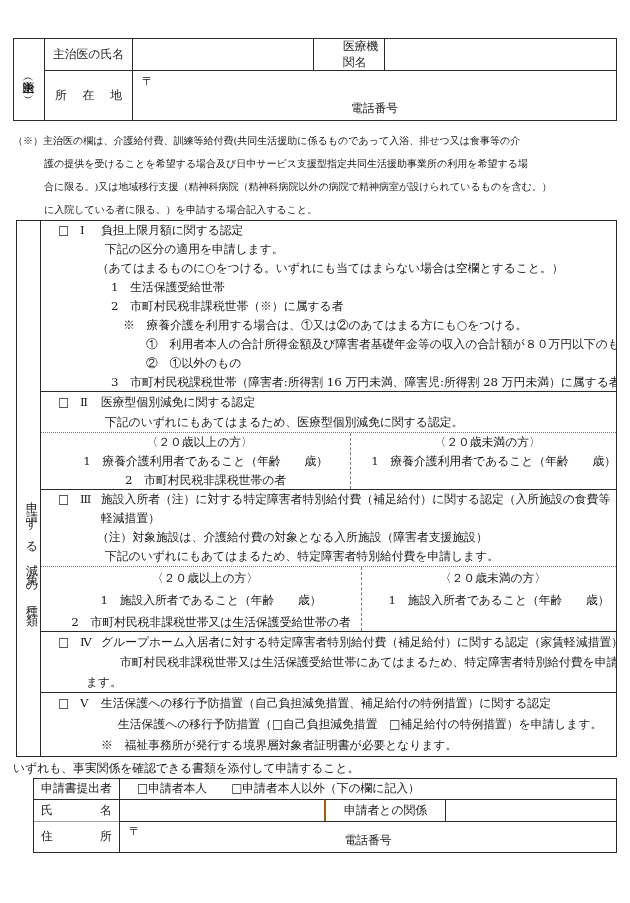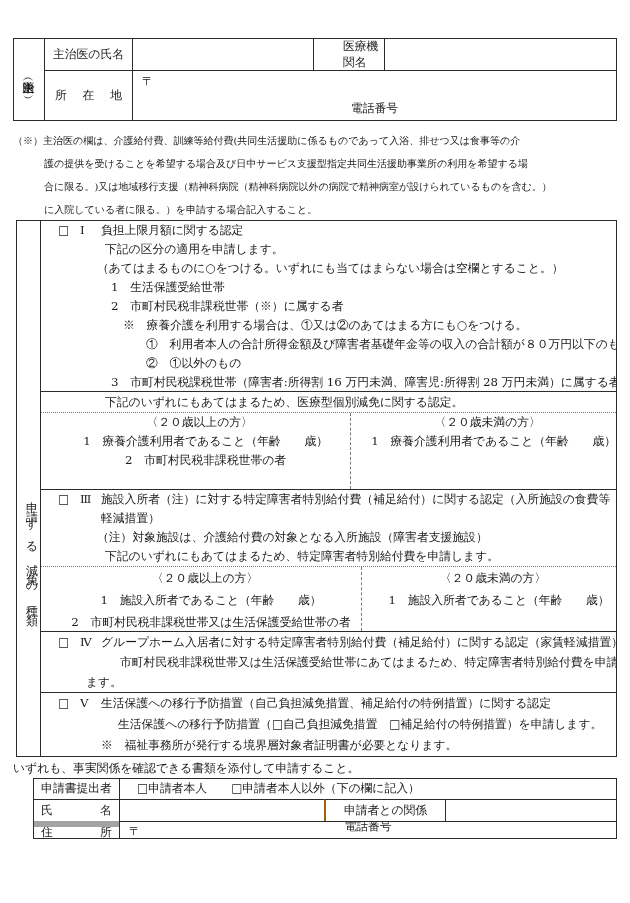--- a/index.html
+++ b/index.html
@@ -83,35 +83,35 @@
   .sec2 .tc-h,.sec2 .tc-i{line-height:19px;}
   .sec3 .tc-h,.sec3 .tc-i{line-height:22px;}
   .tc-h{padding-left:8px;white-space:nowrap;}
   .tc-i{padding-left:20px;white-space:nowrap;}
 
   
   .footer-note{position:absolute;left:13px;top:761px;font-size:11.8px;white-space:nowrap;}
 
   
   .submitter-table{
-    position:absolute;left:33px;top:778px;width:584px;height:61px;
+    position:absolute;left:33px;top:778px;width:584px;height:75px;
     display:grid;box-sizing:border-box;
     grid-template-columns:85px 205px 121px 1fr;
     grid-template-rows:20px 22px 1fr;
     border:1px solid #2b2b2b;font-size:11.8px;
   }
   .submitter-table > div{box-sizing:border-box;overflow:hidden;}
   .s-r1-label{grid-column:1;grid-row:1;display:flex;align-items:center;justify-content:center;}
   .s-r1-value{grid-column:2/5;grid-row:1;border-left:1px solid #2b2b2b;display:flex;align-items:center;padding-left:17px;}
   .s-r1-value .opt2{margin-left:24px;}
   .s-name-label{grid-column:1;grid-row:2;border-top:1px solid #2b2b2b;display:flex;align-items:center;justify-content:center;}
   .s-name-value{grid-column:2;grid-row:2;border-top:1px solid #2b2b2b;border-left:1px solid #2b2b2b;}
   .s-rel-label{grid-column:3;grid-row:2;border-top:1px solid #2b2b2b;border-left:2px solid #a16207;display:flex;align-items:center;justify-content:center;text-align:center;}
   .s-rel-value{grid-column:4;grid-row:2;border-top:1px solid #2b2b2b;border-left:1px solid #2b2b2b;}
-  .s-addr-label{grid-column:1;grid-row:3;border-top:6px solid #a3a3a3;display:flex;align-items:center;justify-content:center;}
+  .s-addr-label{grid-column:1;grid-row:3;border-top:1px solid #a3a3a3;display:flex;align-items:center;justify-content:center;}
   .s-addr-value{grid-column:2/5;grid-row:3;border-top:1px solid #2b2b2b;border-left:1px solid #2b2b2b;position:relative;}
   .s-postal{position:absolute;left:9px;top:2px;}
   .s-phone{position:absolute;left:0;right:0;bottom:3px;text-align:center;}
 </style>
 </head>
 <body>
 
 <div class="page">
 
   <div class="doctor-table">
@@ -150,20 +150,23 @@
         <div class="line i56">（あてはまるものに○をつける。いずれにも当てはまらない場合は空欄とすること。）</div>
         <div class="line i70">1　生活保護受給世帯</div>
         <div class="line i70">2　市町村民税非課税世帯（※）に属する者</div>
         <div class="line i82">※　療養介護を利用する場合は、①又は②のあてはまる方にも○をつける。</div>
         <div class="line i105">①　利用者本人の合計所得金額及び障害者基礎年金等の収入の合計額が８０万円以下のもの</div>
         <div class="line i105">②　①以外のもの</div>
         <div class="line i70">3　市町村民税課税世帯（障害者:所得割 16 万円未満、障害児:所得割 28 万円未満）に属する者</div>
       </div>
 
       <div class="sec sec2 bb">
+        <div class="line t">
+          <span class="cb">□</span><span class="num">Ⅱ</span><span>医療型個別減免に関する認定</span>
+        </div>
         <div class="line i64">下記のいずれにもあてはまるため、医療型個別減免に関する認定。</div>
         <div class="twocol">
           <div class="tc-left">
             <div class="tc-h">〈２０歳以上の方〉</div>
             <div class="tc-i">1　療養介護利用者であること（年齢　　歳）</div>
             <div class="tc-i">2　市町村民税非課税世帯の者</div>
           </div>
           <div class="tc-right">
             <div class="tc-h">〈２０歳未満の方〉</div>
             <div class="tc-i">1　療養介護利用者であること（年齢　　歳）</div>

